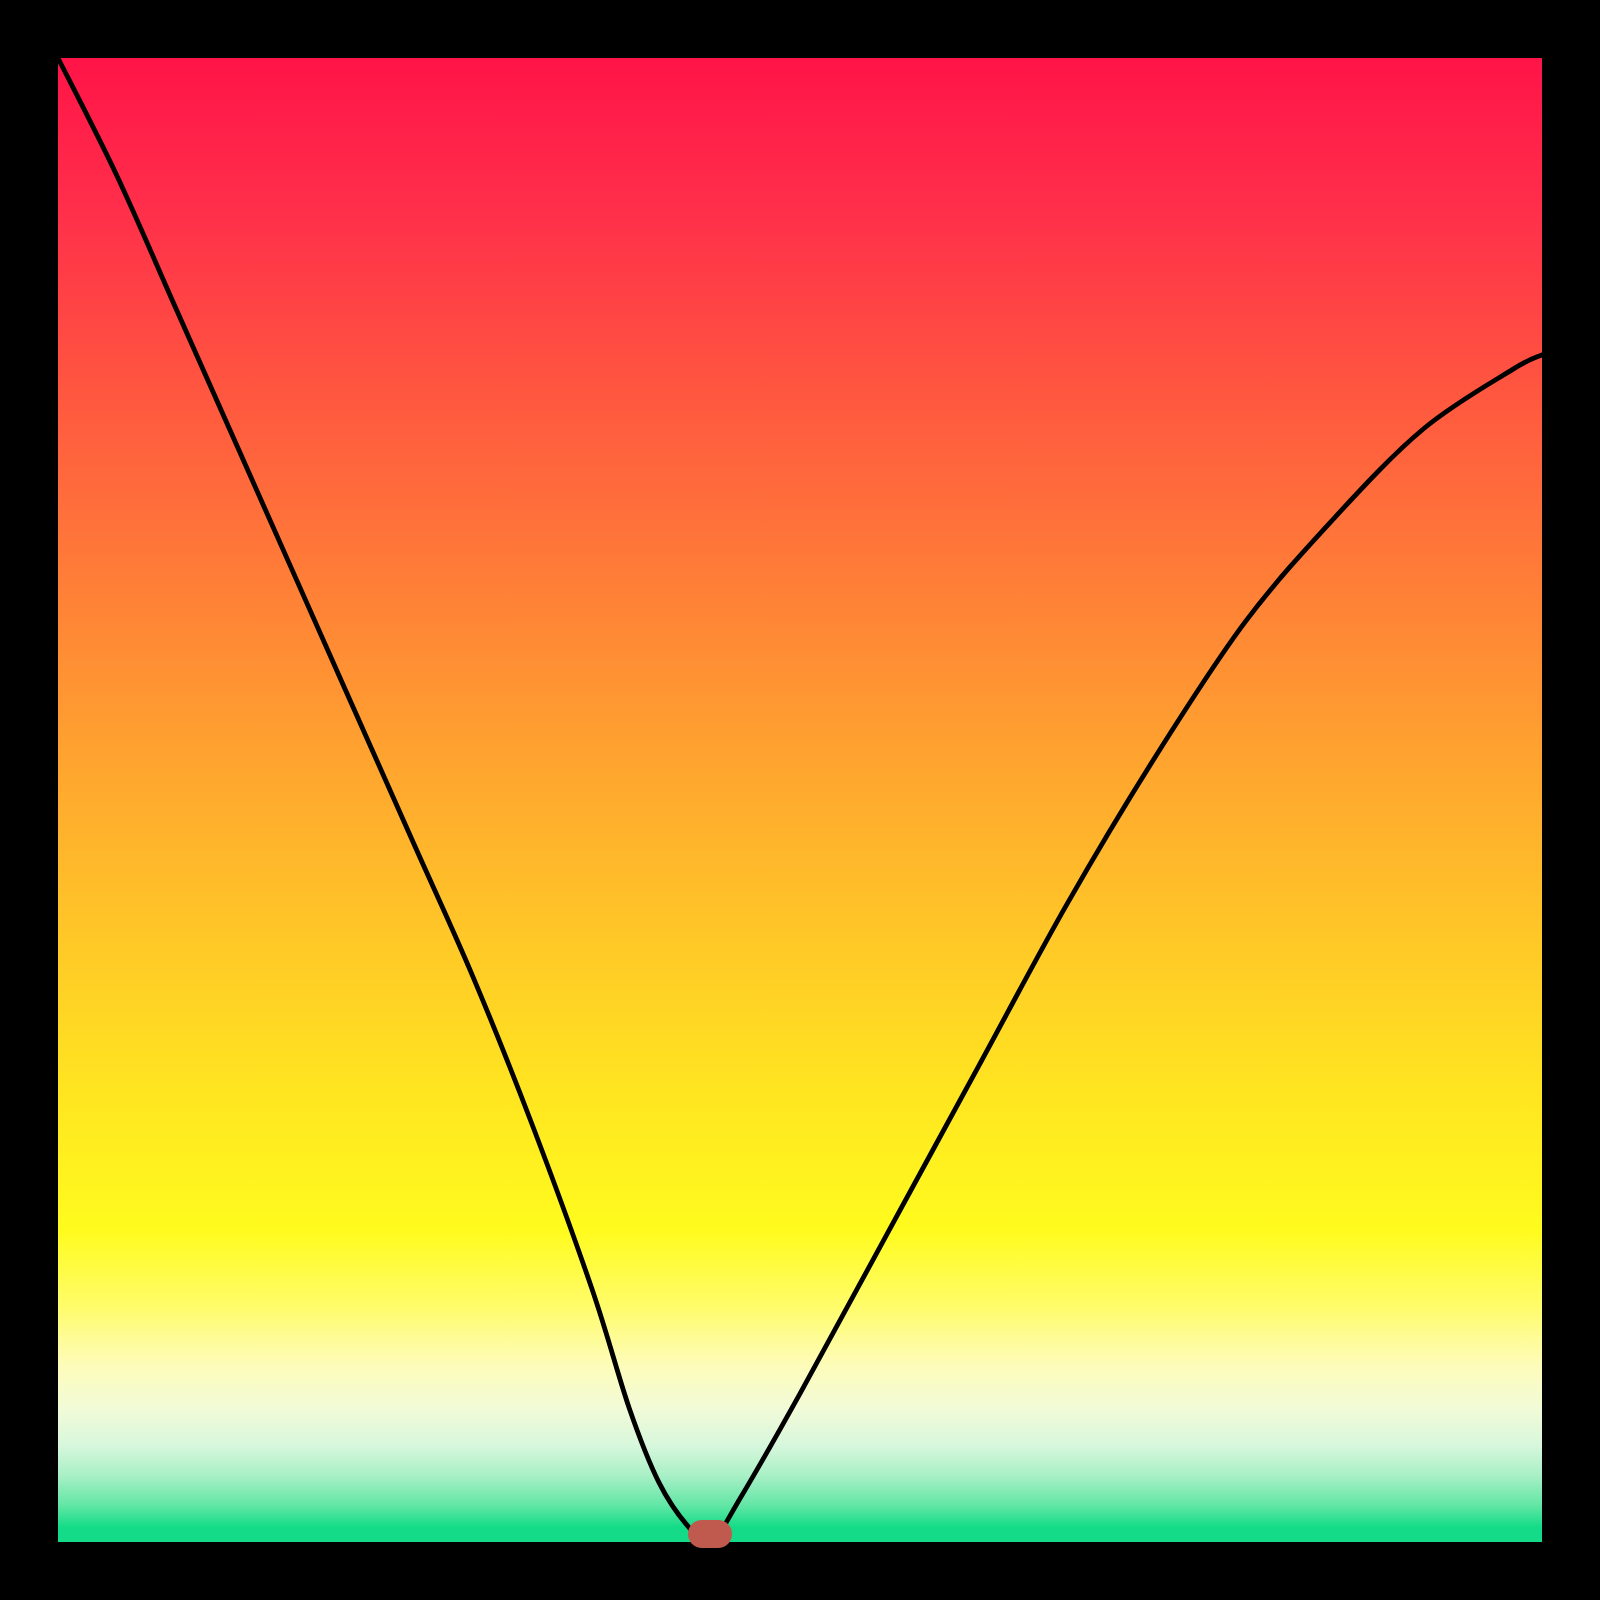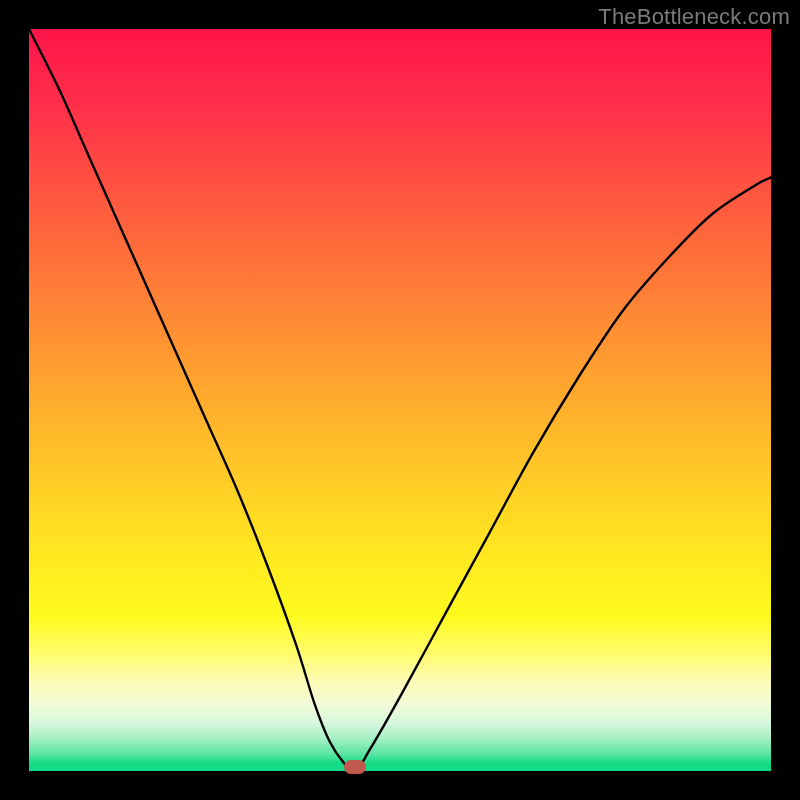--- a/index.html
+++ b/index.html
@@ -78,15 +78,14 @@
   <div class="plot-area">
 
     <svg class="curve" viewBox="0 0 742 742" preserveAspectRatio="none">
       <path id="curve-path" d="M 0 0 C 4.946666666666666 9.893333333333336 19.78666666666667 38.33666666666669 29.68 59.360000000000014 C 39.57333333333333 80.38333333333334 49.46666666666667 103.88 59.36 126.13999999999999 C 69.25333333333333 148.39999999999998 79.14666666666666 170.65999999999997 89.03999999999999 192.91999999999996 C 98.93333333333332 215.17999999999995 108.82666666666667 237.44 118.72 259.7 C 128.61333333333334 281.96 138.50666666666666 304.21999999999997 148.4 326.47999999999996 C 158.29333333333335 348.73999999999995 168.18666666666664 371.00000000000006 178.07999999999998 393.26000000000005 C 187.97333333333333 415.52000000000004 197.86666666666667 436.54333333333335 207.76000000000002 460.04 C 217.65333333333336 483.5366666666667 227.54666666666668 508.27 237.44 534.24 C 247.33333333333331 560.21 259.08166666666665 592.3633333333333 267.12 615.86 C 275.15833333333336 639.3566666666667 280.105 659.1433333333333 285.67 675.22 C 291.235 691.2966666666667 295.5633333333334 702.4266666666667 300.51000000000005 712.32 C 305.4566666666667 722.2133333333334 311.02166666666665 729.6333333333334 315.34999999999997 734.58 C 319.6783333333333 739.5266666666666 322.1516666666667 744.4733333333334 326.48 742 C 330.80833333333334 739.5266666666666 333.9 732.1066666666667 341.32 719.74 C 348.74 707.3733333333333 358.6333333333333 690.06 371 667.8 C 383.3666666666667 645.54 400.68000000000006 613.3866666666668 415.52000000000004 586.1800000000001 C 430.36 558.9733333333334 445.20000000000005 531.7666666666667 460.04 504.56 C 474.88 477.35333333333335 489.72 448.91 504.56000000000006 422.94 C 519.4000000000001 396.96999999999997 534.24 372.2366666666666 549.08 348.73999999999995 C 563.9200000000001 325.2433333333333 578.76 301.7466666666666 593.6 281.96 C 608.44 262.17333333333335 623.28 246.0966666666667 638.12 230.02000000000004 C 652.96 213.94333333333338 667.8 197.86666666666667 682.64 185.5 C 697.48 173.13333333333333 717.2666666666667 162.00333333333327 727.16 155.81999999999994 C 737.0533333333333 149.6366666666666 739.5266666666666 149.63666666666663 742 148.39999999999998" fill="none" stroke="#000" stroke-width="2.4" stroke-linecap="round" stroke-linejoin="round"></path>
     </svg>
 
     <div class="marker" id="opt-marker" style="left: 326.48px; top: 737.548px;"></div>
 
   </div>
 
-  <div class="watermark">TheBottleneck.com</div>
 
 </div>
 
 </body></html>

